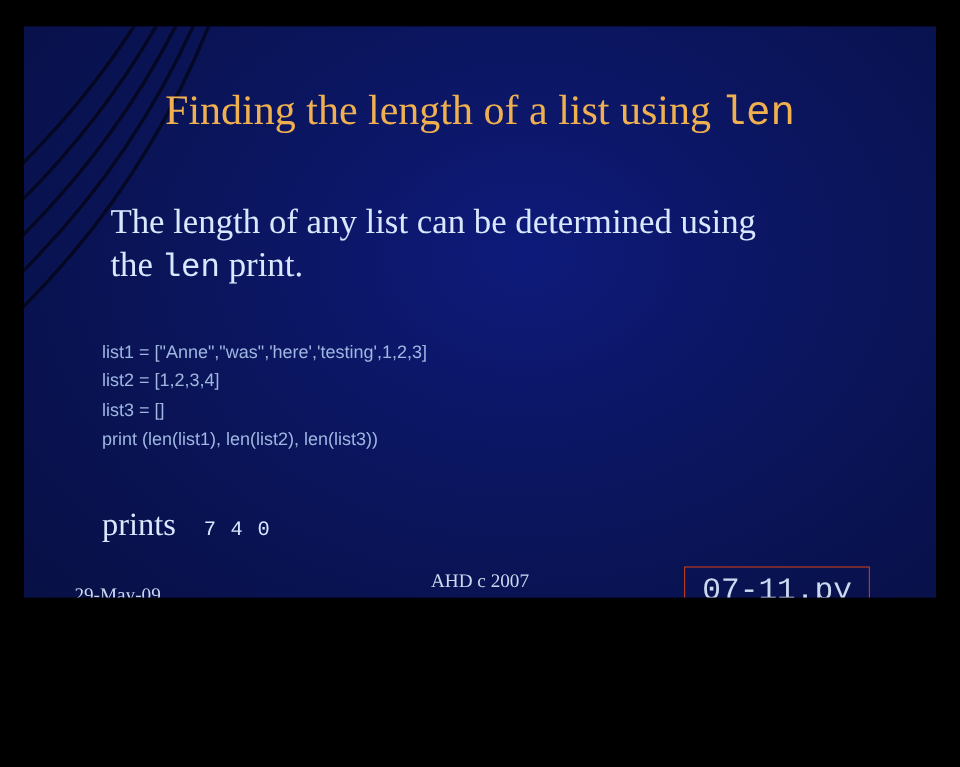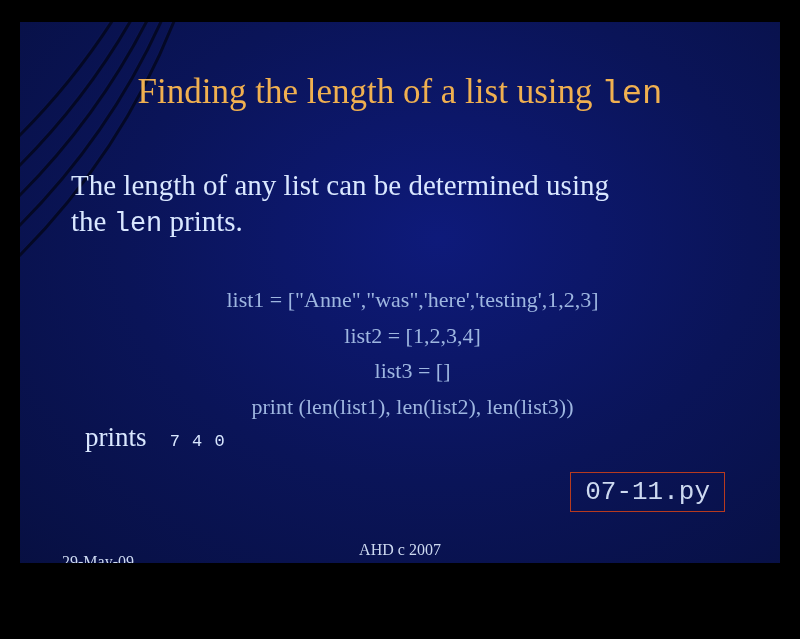--- a/index.html
+++ b/index.html
@@ -9,21 +9,21 @@
     width: 800px;
     height: 639px;
     overflow: hidden;
     font-family: "Times New Roman", Times, serif;
   }
   .slide {
     position: absolute;
     left: 20px;
     top: 22px;
     width: 760px;
-    height: 541px;
+    height: 476px;
     background: radial-gradient(ellipse 900px 700px at 55% 40%, #0e1a7a 0%, #0a1458 35%, #070f3f 70%, #040826 100%);
     overflow: hidden;
     box-sizing: border-box;
   }
   
   .arc {
     position: absolute;
     border: 3px solid rgba(0,0,0,0.55);
     border-radius: 50%;
     left: -1200px;
@@ -55,42 +55,41 @@
     white-space: nowrap;
   }
   .title .mono {
     font-family: "Courier New", Courier, monospace;
     font-size: 34px;
   }
 
   .bodytext {
     position: absolute;
     top: 145px;
-    left: 51px;
+    left: 72px;
     right: 40px;
     color: #d9e7ff;
     font-size: 29px;
     line-height: 1.25;
   }
   .bodytext .mono {
     font-family: "Courier New", Courier, monospace;
     font-size: 27px;
   }
 
   .code {
     position: absolute;
     top: 260px;
     left: 65px;
     right: 40px;
-    font-family: Liberation Serif, serif;
+    font-family: Liberation Sans, sans-serif;
     color: #9eb6e0;
-    font-size: 22px;
+    font-size: 15px;
     line-height: 1.62;
     white-space: pre;
-    text-align: center;
   }
 
   .prints {
     position: absolute;
     top: 400px;
     left: 65px;
     font-size: 27px;
     color: #d9e7ff;
   }
   .prints .mono {
@@ -134,21 +133,21 @@
   <div class="arc a5"></div>
 
   <div class="slide-inner">
 
     <div class="title">
       <span>Finding the length of a list using </span><span class="mono">len</span>
     </div>
 
     <div class="bodytext">
       <span>The length of any list can be determined using</span><br>
-      <span>the </span><span class="mono">len</span><span> prints.</span>
+      <span>the </span><span class="mono">len</span><span> print.</span>
     </div>
 
     <div class="code"><span>list1 = ["Anne","was",'here','testing',1,2,3]</span>
 <span>list2 = [1,2,3,4]</span>
 <span>list3 = []</span>
 <span>print (len(list1), len(list2), len(list3))</span></div>
 
     <div class="prints">
       <span>prints</span><span class="mono">  7   4   0</span>
     </div>

